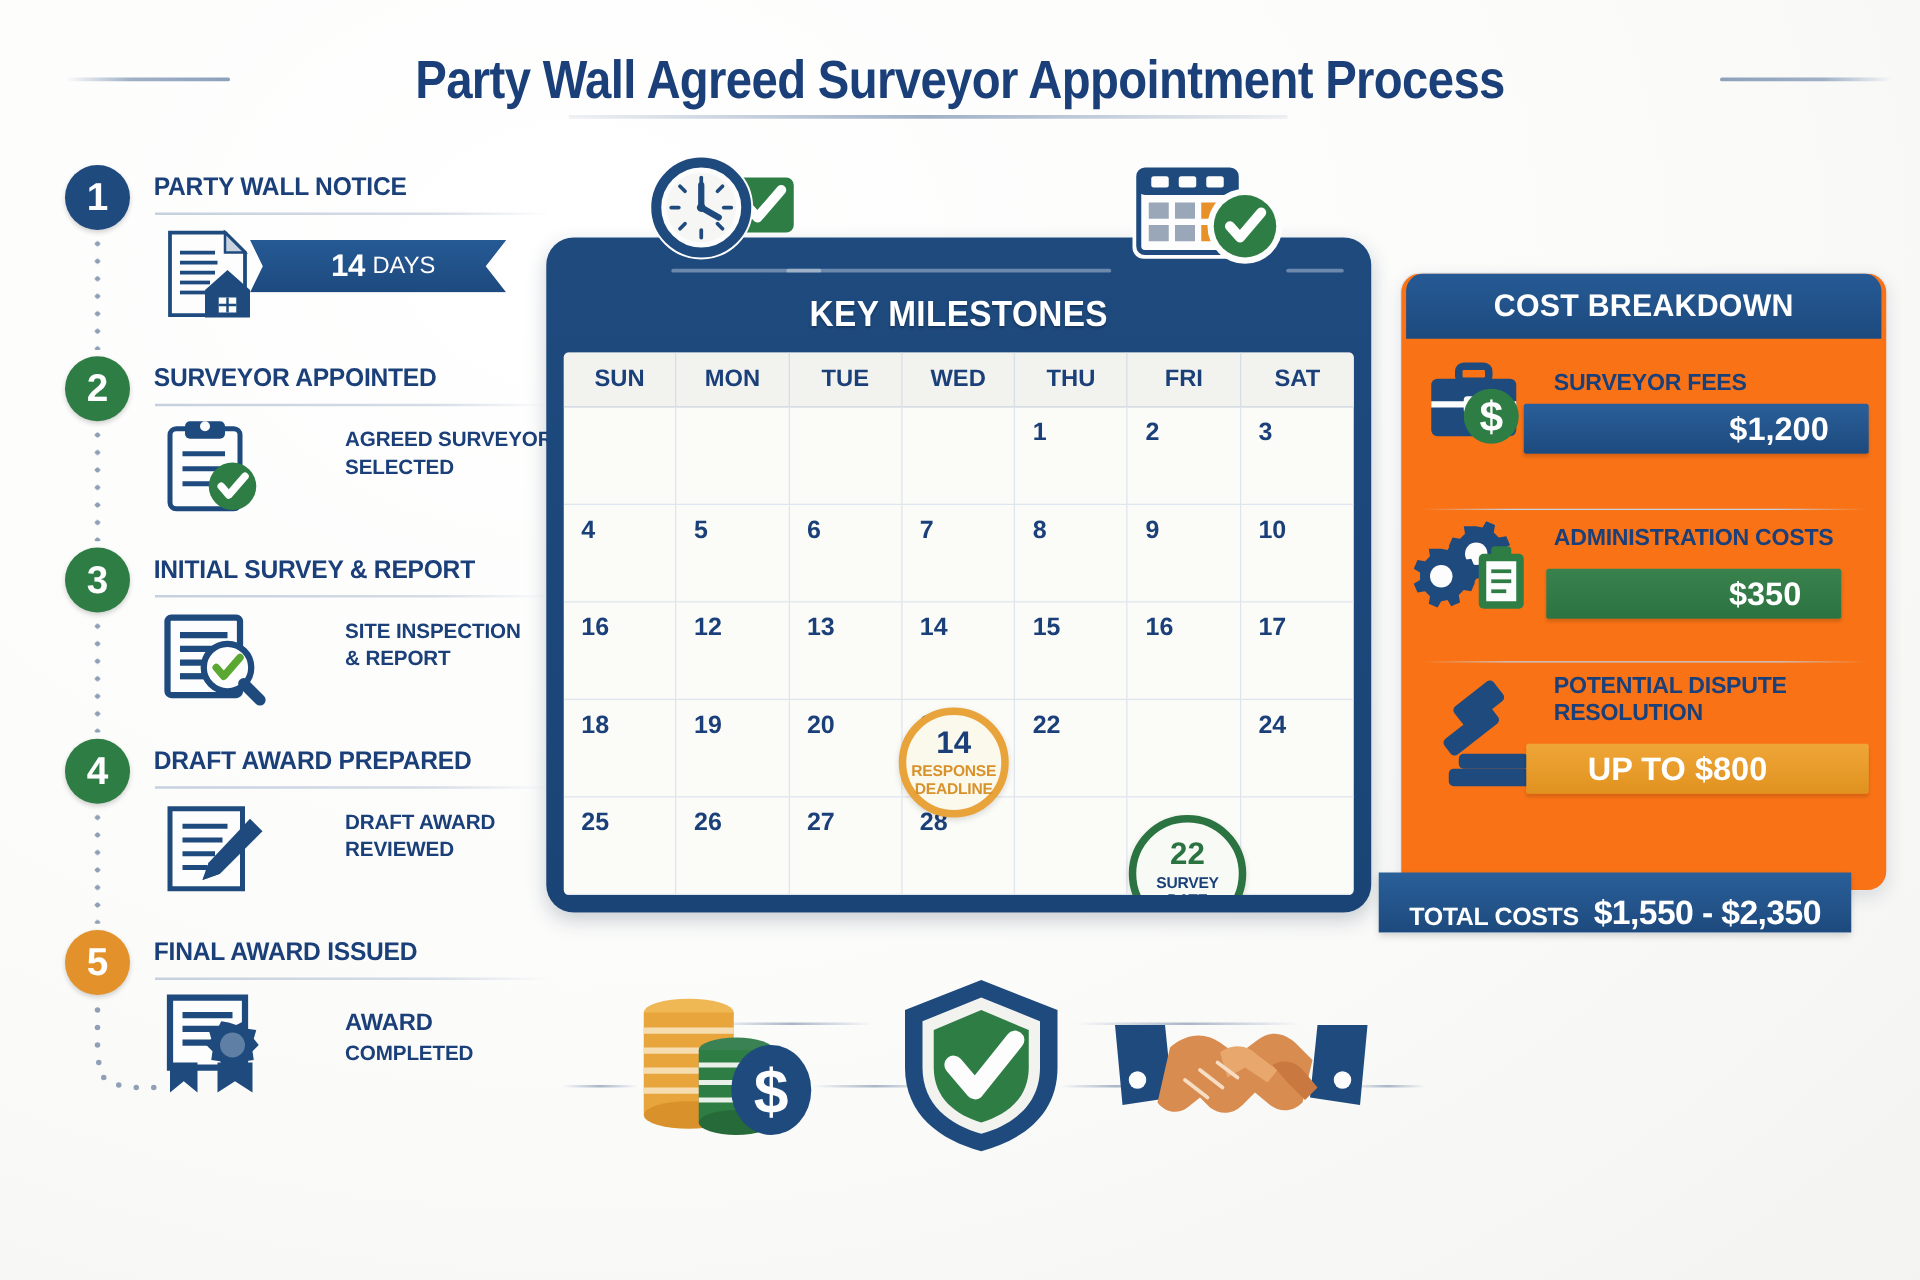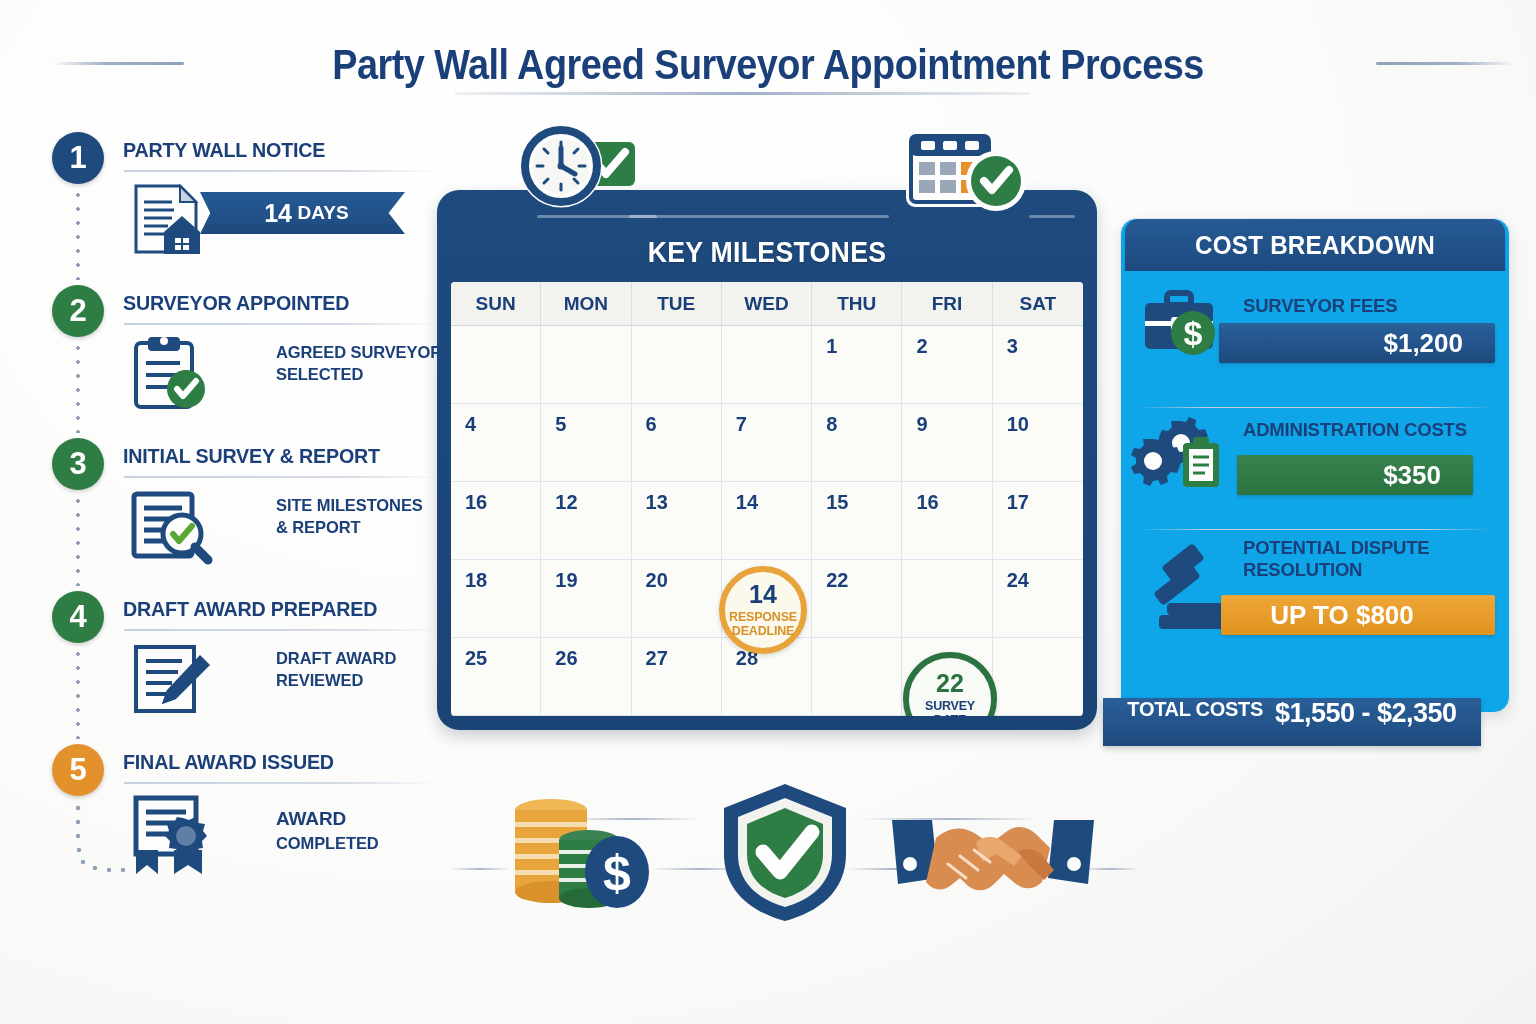--- a/index.html
+++ b/index.html
@@ -55,21 +55,21 @@
     color:#1b4079; line-height:1.35; letter-spacing:-0.1px;margin-left:40px; }
 
   .ribbon{
     position:absolute; left:152px; top:66px; height:42px; min-width:205px;
     background:linear-gradient(180deg,#265a95 0%, #1d4a7e 100%);
     display:flex; align-items:center; justify-content:center;
     clip-path: polygon(0 0,100% 0,92% 50%,100% 100%,0 100%, 5% 50%);
     padding:0 26px 0 34px; box-shadow:0 2px 3px rgba(0,0,0,.15);
   }
   .ribbon b{ color:#fff; font-size:25px; font-weight:bold; letter-spacing:-0.3px;}
-  .ribbon span{ color:#fff; font-size:19px; font-weight:bold; margin-left:6px;}
+  .ribbon span{ color:#fff; font-size:19px; font-weight:normal; margin-left:6px;}
 
   
   .cal{
     position:absolute; left:437px; top:190px; width:660px; height:540px;
     background:linear-gradient(180deg,#1e4a7e 0%,#1b4476 100%);
     border-radius:22px; box-shadow:0 6px 16px rgba(20,40,70,.22);
   }
   .cal-topline{ position:absolute; top:25px; left:100px; width:120px; height:3px;
     background:rgba(255,255,255,.35); border-radius:2px;}
   .cal-topline.r{ left:auto; right:22px; width:46px;}
@@ -100,41 +100,41 @@
   .marker .mnum{ font-size:25px; font-weight:bold; line-height:1; }
   .marker .mlab{ font-size:12.5px; font-weight:bold; line-height:1.08; margin-top:4px;
     letter-spacing:-0.2px;}
   .m-orange{ border:6px solid #e8a33a; }
   .m-orange .mnum{ color:#1b4079; } .m-orange .mlab{ color:#d8922b; }
   .m-green{ border:6px solid #2b7340; background:#f7faf5;}
   .m-green .mnum{ color:#2b7340; } .m-green .mlab{ color:#1b4079; }
 
   
   .cost{ position:absolute; left:1120px; top:218px; width:390px; height:495px;
-    background:#0ea5e9; border:1px solid #e2e6ec; border-radius:16px;
+    background:#f97316; border:1px solid #e2e6ec; border-radius:16px;
     box-shadow:0 5px 14px rgba(25,45,75,.12); }
   .cost-head{ position:absolute; left:-2px; right:-2px; top:0; height:52px;
     background:linear-gradient(180deg,#265a95,#1d4a7e);
     border-radius:14px 14px 0 0; display:flex; align-items:center;
     justify-content:center; color:#fff; font-size:25px; font-weight:bold;
     letter-spacing:.2px; transform:scaleX(0.97);}
   .cost-row{ position:absolute; left:16px; right:14px; }
   .cost-row .clabel{ font-size:18.5px; font-weight:bold; color:#1b4079;
     line-height:1.2; letter-spacing:-0.2px; }
   .bar{ height:40px; border-radius:2px; display:flex; align-items:center;
     justify-content:flex-end; padding-right:32px; color:#fff; font-weight:bold;
     font-size:26px; box-shadow:0 2px 3px rgba(0,0,0,.14); }
   .bar.navy{ background:linear-gradient(180deg,#2a5f99,#1d4a7e); }
   .bar.green{ background:linear-gradient(180deg,#39824e,#2b7340); }
   .bar.orange{ background:linear-gradient(180deg,#efa637,#e0921f); justify-content:center;}
   .divider{ position:absolute; left:16px; right:16px; height:1px;
     background:linear-gradient(90deg,rgba(200,208,220,0),#c8d0dc 20%,#c8d0dc 80%,rgba(200,208,220,0));}
   .total{ position:absolute; left:-18px; width:378px; bottom:-34px; height:48px;
     background:linear-gradient(180deg,#2a5f99,#1d4a7e); display:flex;
-    align-items:flex-start; justify-content:center; gap:12px; color:#fff;
+    align-items:flex-end; justify-content:center; gap:12px; color:#fff;
     box-shadow:0 3px 6px rgba(0,0,0,.18); }
   .total .tl{ font-size:20px; font-weight:bold; letter-spacing:-0.3px;}
   .total .tv{ font-size:27px; font-weight:bold; letter-spacing:-0.5px;}
 
   
   .bottom{ position:absolute; left:450px; top:770px; width:690px; height:160px;}
   .b-rule{ position:absolute; height:2px;
     background:linear-gradient(90deg,rgba(170,182,200,0),#a9b6c8,rgba(170,182,200,0)); }
   .b-icon{ position:absolute; }
 
@@ -219,21 +219,21 @@
             <line x1="16" y1="33" x2="54" y2="33"></line>
           <line x1="16" y1="44" x2="44" y2="44"></line>
             <line x1="16" y1="55" x2="36" y2="55"></line>
         </g>
         <circle cx="54" cy="48" r="19" fill="#fdfdfd" stroke="#1e4a7e" stroke-width="5"></circle>
         <path d="M45 48 l6 7 13 -15" stroke="#5aa832" stroke-width="6" fill="none" stroke-linecap="round" stroke-linejoin="round"></path>
         <line x1="67" y1="61" x2="80" y2="74" stroke="#1e4a7e" stroke-width="9" stroke-linecap="round"></line>
       </svg>
     </div>
     <div class="step-sub">
-      <span>SITE MILESTONES</span><br>
+      <span>SITE INSPECTION</span><br>
       <span>&amp; REPORT</span>
     </div>
   </div>
 
   <div class="step">
     <div class="badge" style="background:#2e7d44">4</div>
     <div class="dots"></div>
     <div class="step-title">DRAFT AWARD PREPARED</div>
     <div class="step-rule"></div>
     <div class="step-icon">

